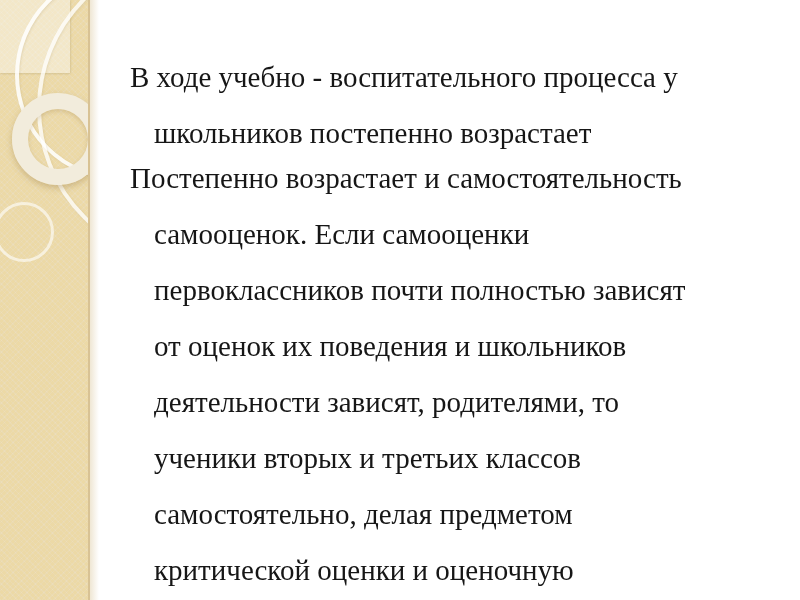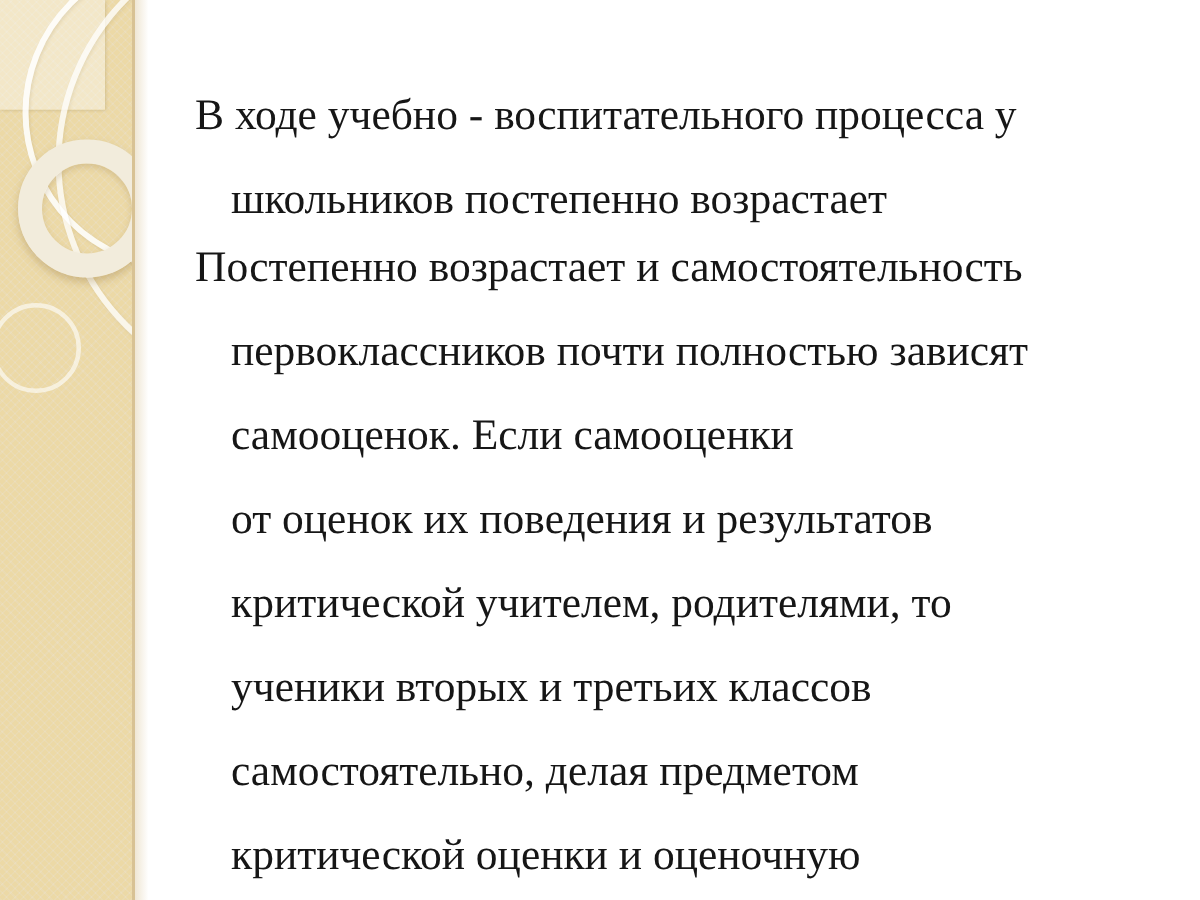--- a/index.html
+++ b/index.html
@@ -116,23 +116,23 @@
 
   <div class="body-text">
 
     <div class="para">
       <div class="line">В ходе учебно - воспитательного процесса у</div>
       <div class="line wrapped">школьников постепенно возрастает</div>
     </div>
 
     <div class="para">
       <div class="line">Постепенно возрастает и самостоятельность</div>
+      <div class="line wrapped">самооценок. Если самооценки</div>
       <div class="line wrapped">первоклассников почти полностью зависят</div>
-      <div class="line wrapped">самооценок. Если самооценки</div>
-      <div class="line wrapped">от оценок их поведения и результатов</div>
-      <div class="line wrapped">критической учителем, родителями, то</div>
+      <div class="line wrapped">от оценок их поведения и школьников</div>
+      <div class="line wrapped">деятельности зависят, родителями, то</div>
       <div class="line wrapped">ученики вторых и третьих классов</div>
       <div class="line wrapped">самостоятельно, делая предметом</div>
       <div class="line wrapped">критической оценки и оценочную</div>
     </div>
 
   </div>
 </div>
 
 </body></html>

